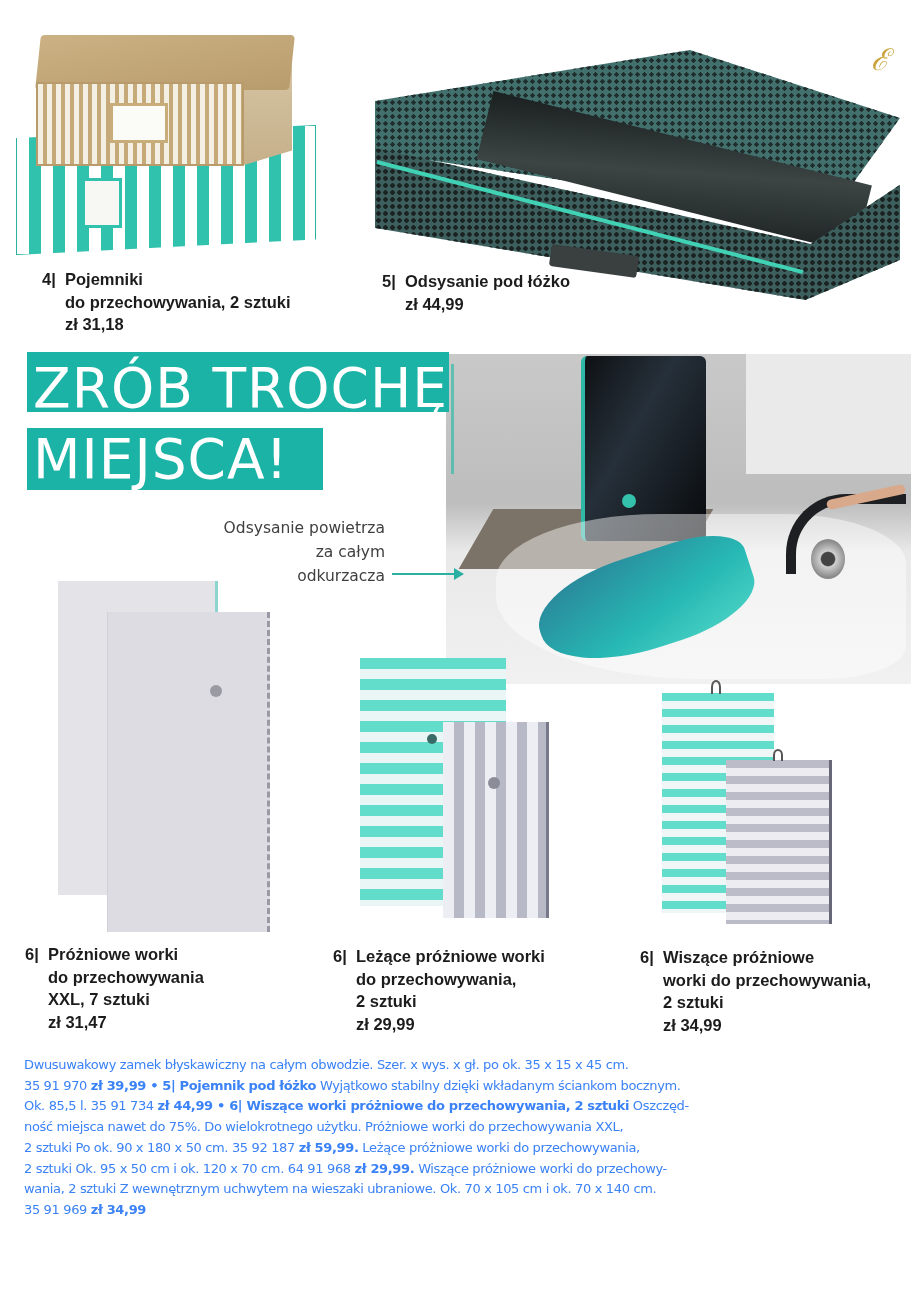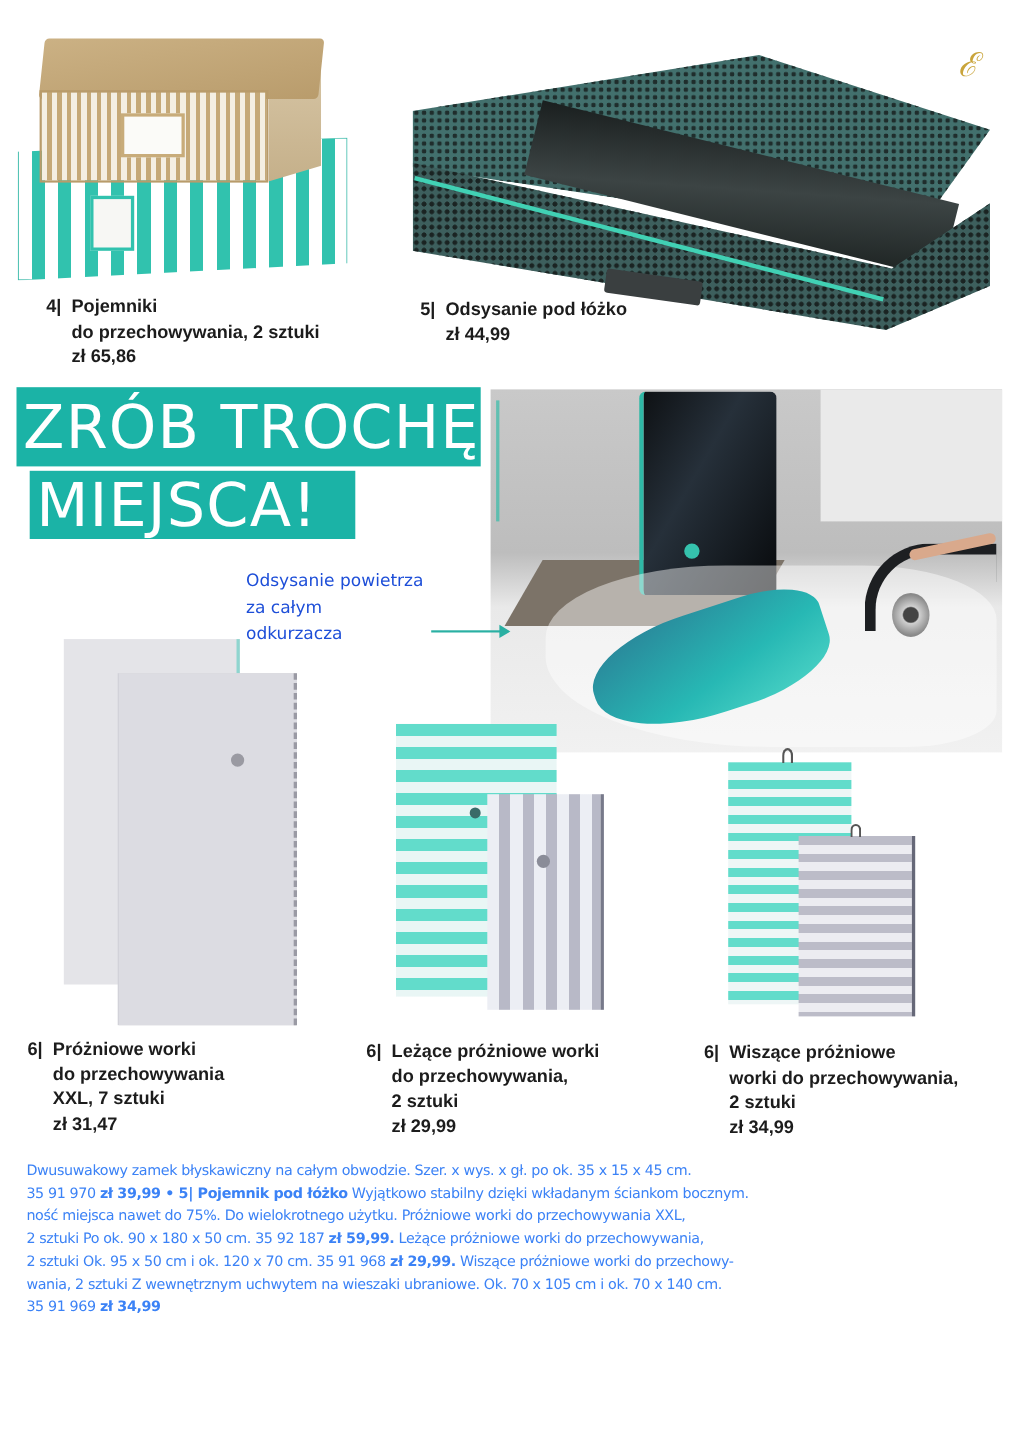--- a/index.html
+++ b/index.html
@@ -9,24 +9,24 @@
   .abs { position: absolute; }
 
   
   .caption { position: absolute; font-weight: bold; font-size: 16.5px; line-height: 22.5px; color: #1c1c1c; }
   .caption .num { position: absolute; left: 0; top: 0; }
   .caption .lines { margin-left: 23px; }
   .caption .line { display: block; white-space: nowrap; }
 
   
   .headline-bar { position: absolute; background: #1bb3a6; color: #ffffff; font-family: "DejaVu Sans", sans-serif; font-weight: normal; letter-spacing: 1px; white-space: nowrap; }
-  .headline-1 { left: 15px; top: 352px; width: 422px; height: 72px; font-size: 55px; line-height: 72px; padding-left: 6px; }
+  .headline-1 { left: 27px; top: 352px; width: 422px; height: 60px; font-size: 55px; line-height: 72px; padding-left: 6px; }
   .headline-2 { left: 27px; top: 428px; width: 296px; height: 62px; font-size: 55px; line-height: 62px; padding-left: 6px; }
 
-  .annotation { position: absolute; right: 532px; top: 516px; text-align: left; color: #1d4ed8; font-size: 15.5px; line-height: 24px; font-family: "DejaVu Sans", sans-serif; }
+  .annotation { position: absolute; right: 532px; top: 516px; text-align: right; color: #404040; font-size: 15.5px; line-height: 24px; font-family: "DejaVu Sans", sans-serif; }
   .annotation span { display: block; white-space: nowrap; }
   .arrow { position: absolute; left: 392px; top: 573px; width: 70px; height: 2px; background: #2ab0a3; }
   .arrow::after { content: ""; position: absolute; right: -2px; top: -5px; border-left: 10px solid #2ab0a3; border-top: 6px solid transparent; border-bottom: 6px solid transparent; }
 
   
   .img { position: absolute; overflow: hidden; }
 
   
   .box-beige-top { left: 38px; top: 35px; width: 254px; height: 55px; background: linear-gradient(170deg, #cbb184, #b99c6c); transform: skewX(-6deg); border-radius: 4px; }
   .box-beige-front { left: 36px; top: 82px; width: 208px; height: 84px; background: repeating-linear-gradient(90deg, #f4efe3 0 5px, #c5a978 5px 9px); border: 2px solid #b89b6a; }
@@ -98,21 +98,21 @@
   <div class="handle"></div>
 </div>
 
 <div class="logo">ℰ</div>
 
 <div class="caption" style="left:42px;top:268px;">
   <span class="num">4|</span>
   <div class="lines">
     <span class="line">Pojemniki</span>
     <span class="line">do przechowywania, 2 sztuki</span>
-    <span class="line">zł 65,86</span>
+    <span class="line">zł 31,18</span>
   </div>
 </div>
 
 <div class="caption" style="left:382px;top:270px;">
   <span class="num">5|</span>
   <div class="lines">
     <span class="line">Odsysanie pod łóżko</span>
     <span class="line">zł 44,99</span>
   </div>
 </div>
@@ -180,18 +180,19 @@
     <span class="line">Wiszące próżniowe</span>
     <span class="line">worki do przechowywania,</span>
     <span class="line">2 sztuki</span>
     <span class="line">zł 34,99</span>
   </div>
 </div>
 
 <div class="bodytext" id="bodytext">
     <span class="row"><span>Dwusuwakowy zamek błyskawiczny na całym obwodzie. Szer. x wys. x gł. po ok. 35 x 15 x 45 cm.</span></span>
     <span class="row"><span>35 91 970 </span><b>zł 39,99 • 5| Pojemnik pod łóżko</b><span> Wyjątkowo stabilny dzięki wkładanym ściankom bocznym.</span></span>
+    <span class="row"><span>Ok. 85,5 l. 35 91 734 </span><b>zł 44,99 • 6| Wiszące worki próżniowe do przechowywania, 2 sztuki</b><span> Oszczęd-</span></span>
     <span class="row"><span>ność miejsca nawet do 75%. Do wielokrotnego użytku. Próżniowe worki do przechowywania XXL,</span></span>
     <span class="row"><span>2 sztuki Po ok. 90 x 180 x 50 cm. 35 92 187 </span><b>zł 59,99.</b><span> Leżące próżniowe worki do przechowywania,</span></span>
-    <span class="row"><span>2 sztuki Ok. 95 x 50 cm i ok. 120 x 70 cm. 35 91 968 </span><b>zł 29,99.</b><span> Wiszące próżniowe worki do przechowy-</span></span>
+    <span class="row"><span>2 sztuki Ok. 95 x 50 cm i ok. 120 x 70 cm. 64 91 968 </span><b>zł 29,99.</b><span> Wiszące próżniowe worki do przechowy-</span></span>
     <span class="row"><span>wania, 2 sztuki Z wewnętrznym uchwytem na wieszaki ubraniowe. Ok. 70 x 105 cm i ok. 70 x 140 cm.</span></span>
     <span class="row"><span>35 91 969 </span><b>zł 34,99</b></span>
   </div>
 
 </body></html>

